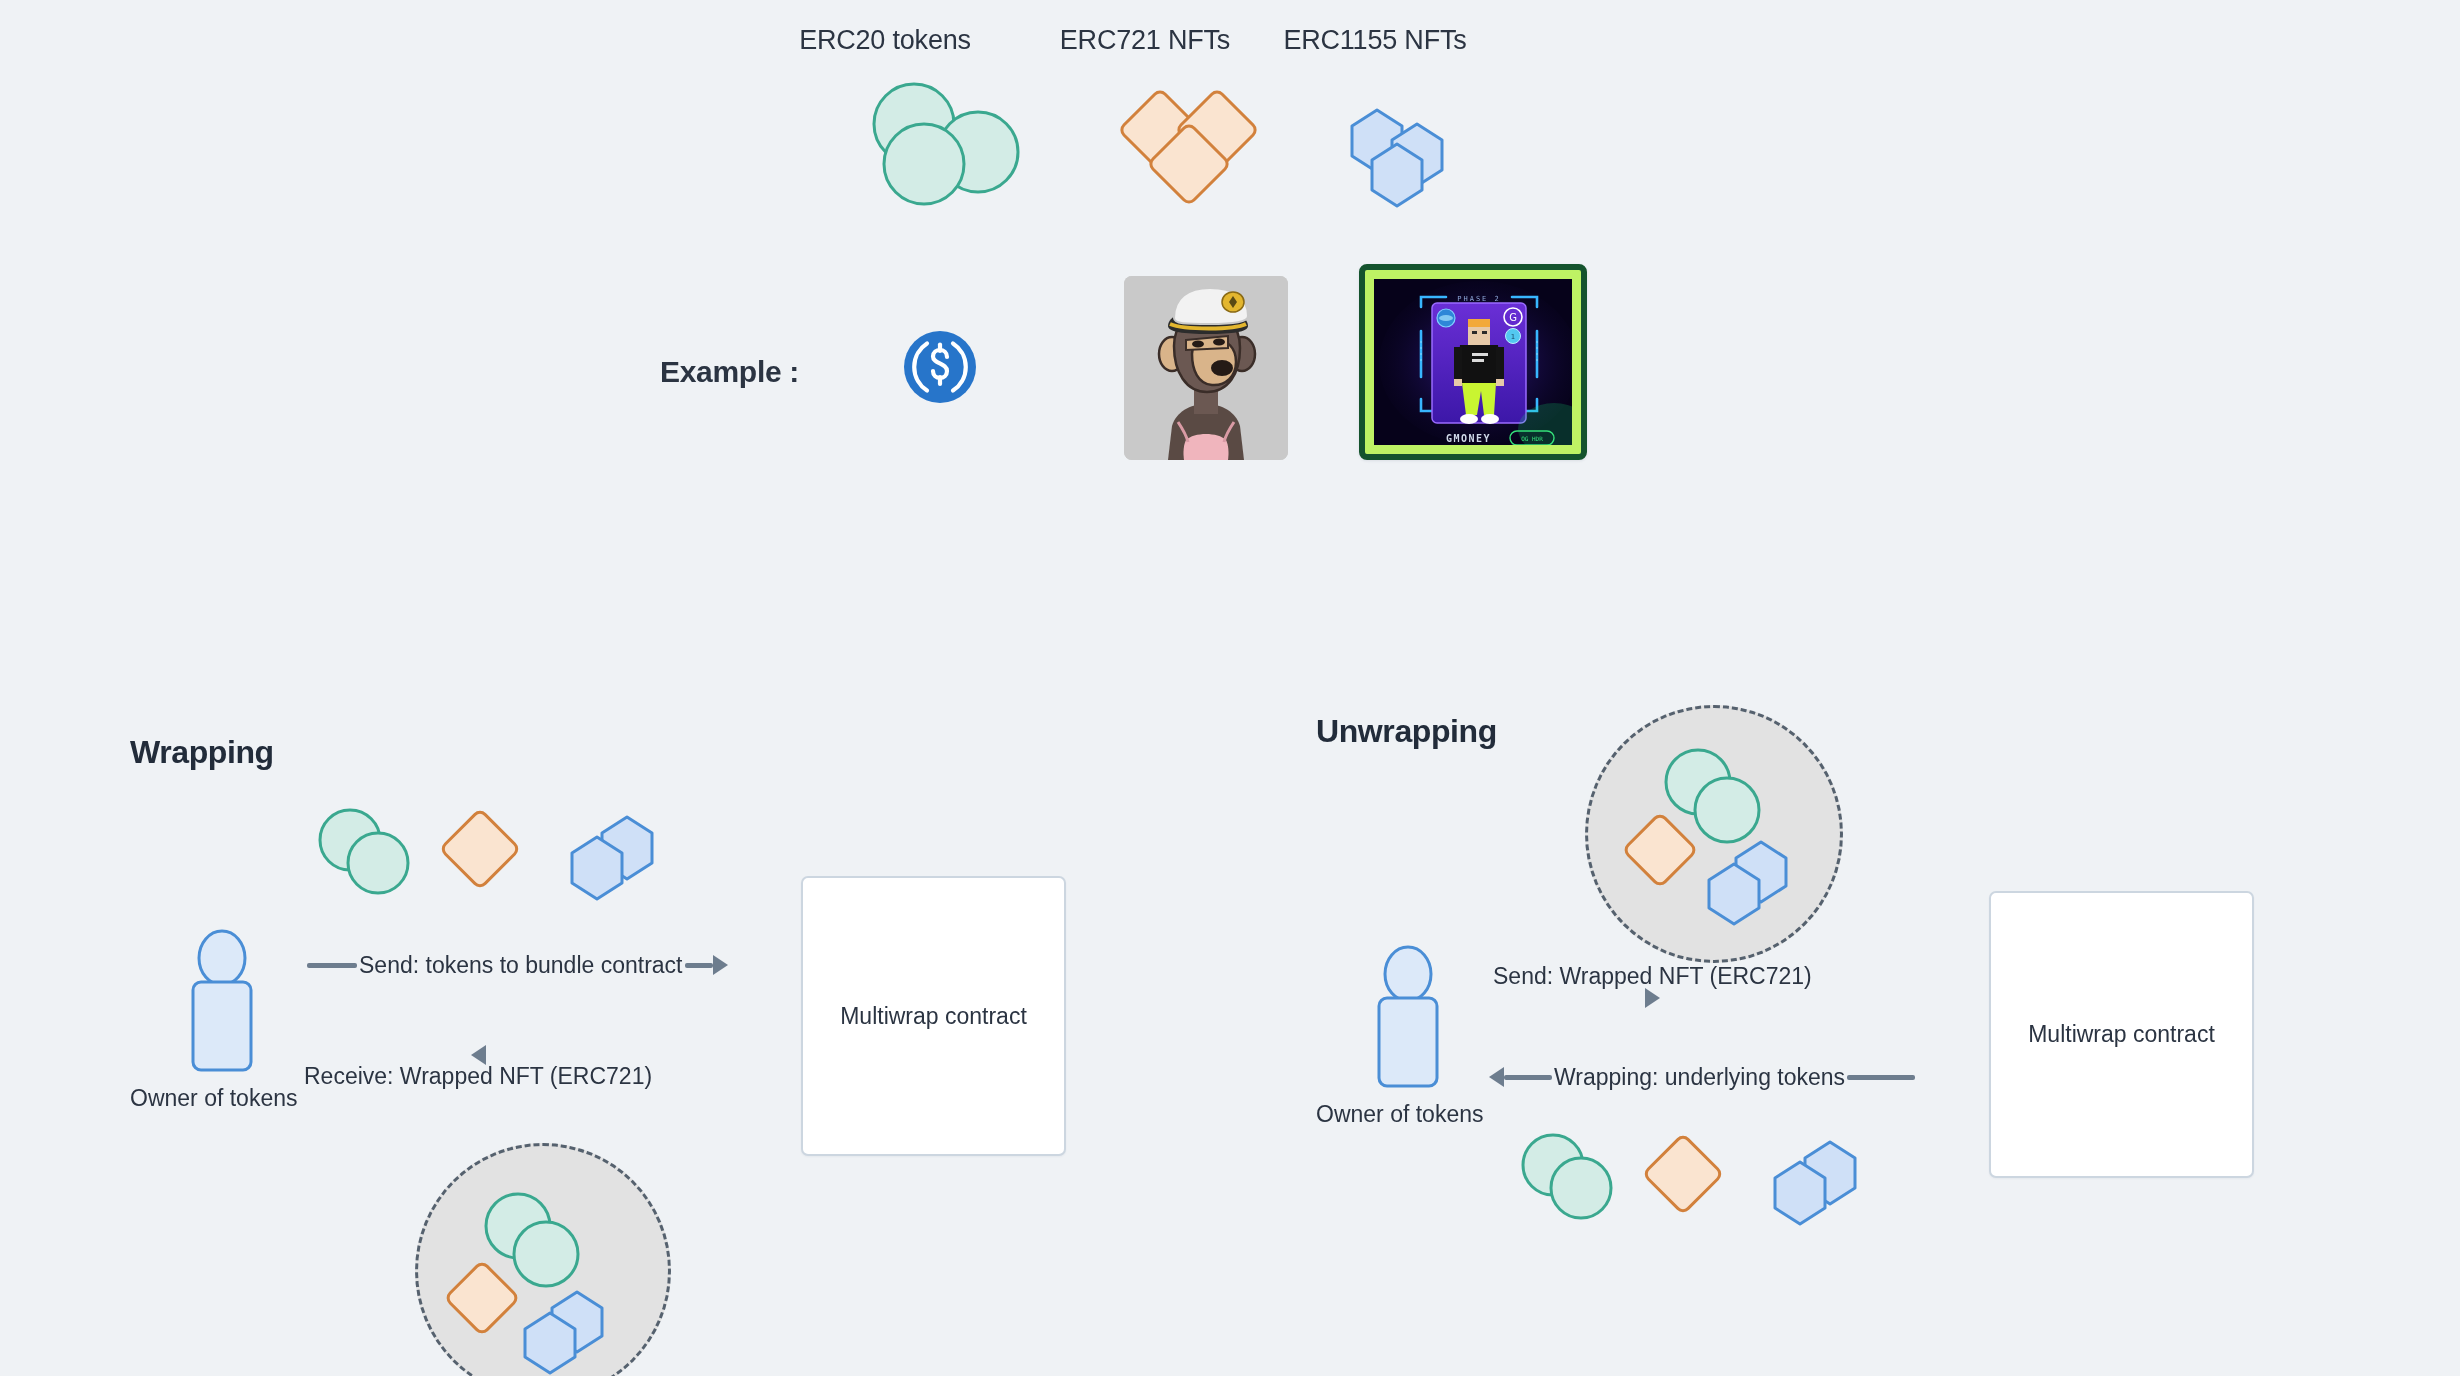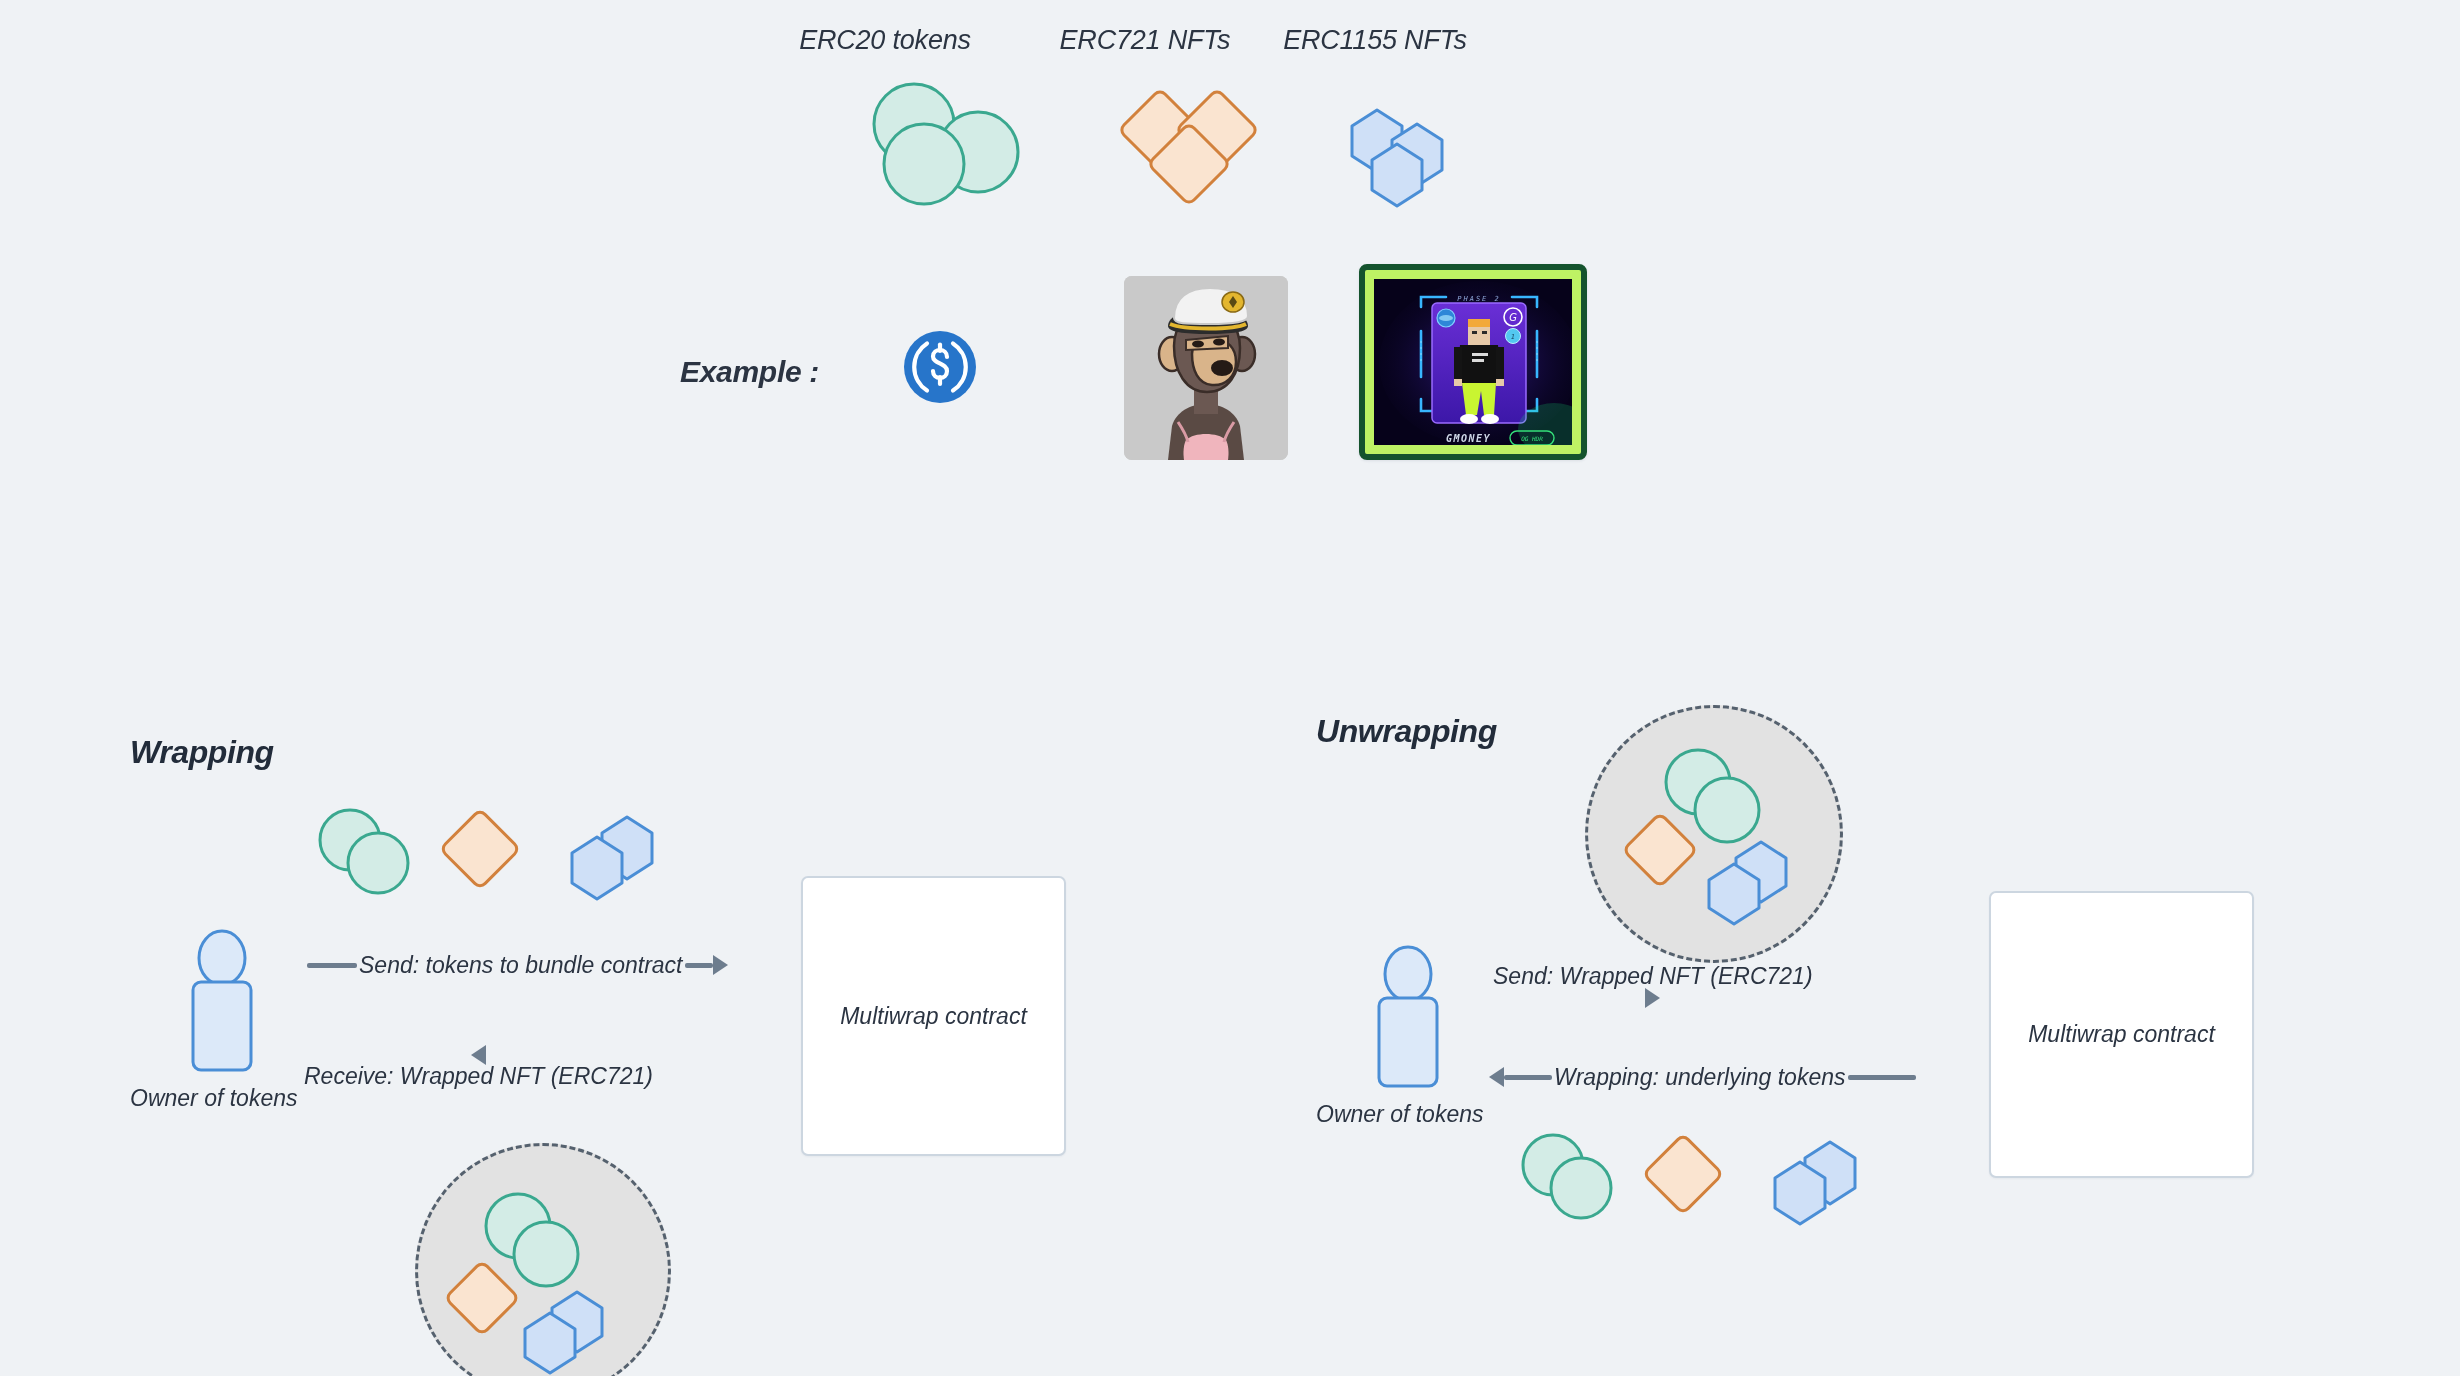--- a/index.html
+++ b/index.html
@@ -3,21 +3,21 @@
 <meta charset="utf-8">
 <style>
   * { box-sizing: border-box; margin: 0; padding: 0; }
   html, body {
     width: 2460px; height: 1376px;
     background: #eff2f5;
     font-family: "Liberation Sans", sans-serif;
     color: #2b3442;
     overflow: hidden;
   }
-  #stage { position: relative; width: 2460px; height: 1376px; font-style: italic; }
+  #stage { position: relative; width: 2460px; height: 1376px; }
 
   .abs { position: absolute; }
 
   
   .col-label {
     position: absolute;
     font-size: 27px;
     color: #2b3442;
     white-space: nowrap;
     text-align: center;
@@ -25,21 +25,20 @@
   }
 
   
   .example-label {
     position: absolute;
     font-size: 30px;
     font-weight: bold;
     color: #2b3442;
     white-space: nowrap;
     letter-spacing: -0.3px;
-    margin-left: 20px;
   }
 
   
   .section-title {
     position: absolute;
     font-size: 32px;
     font-weight: bold;
     color: #222c3a;
     white-space: nowrap;
     letter-spacing: -0.4px;

